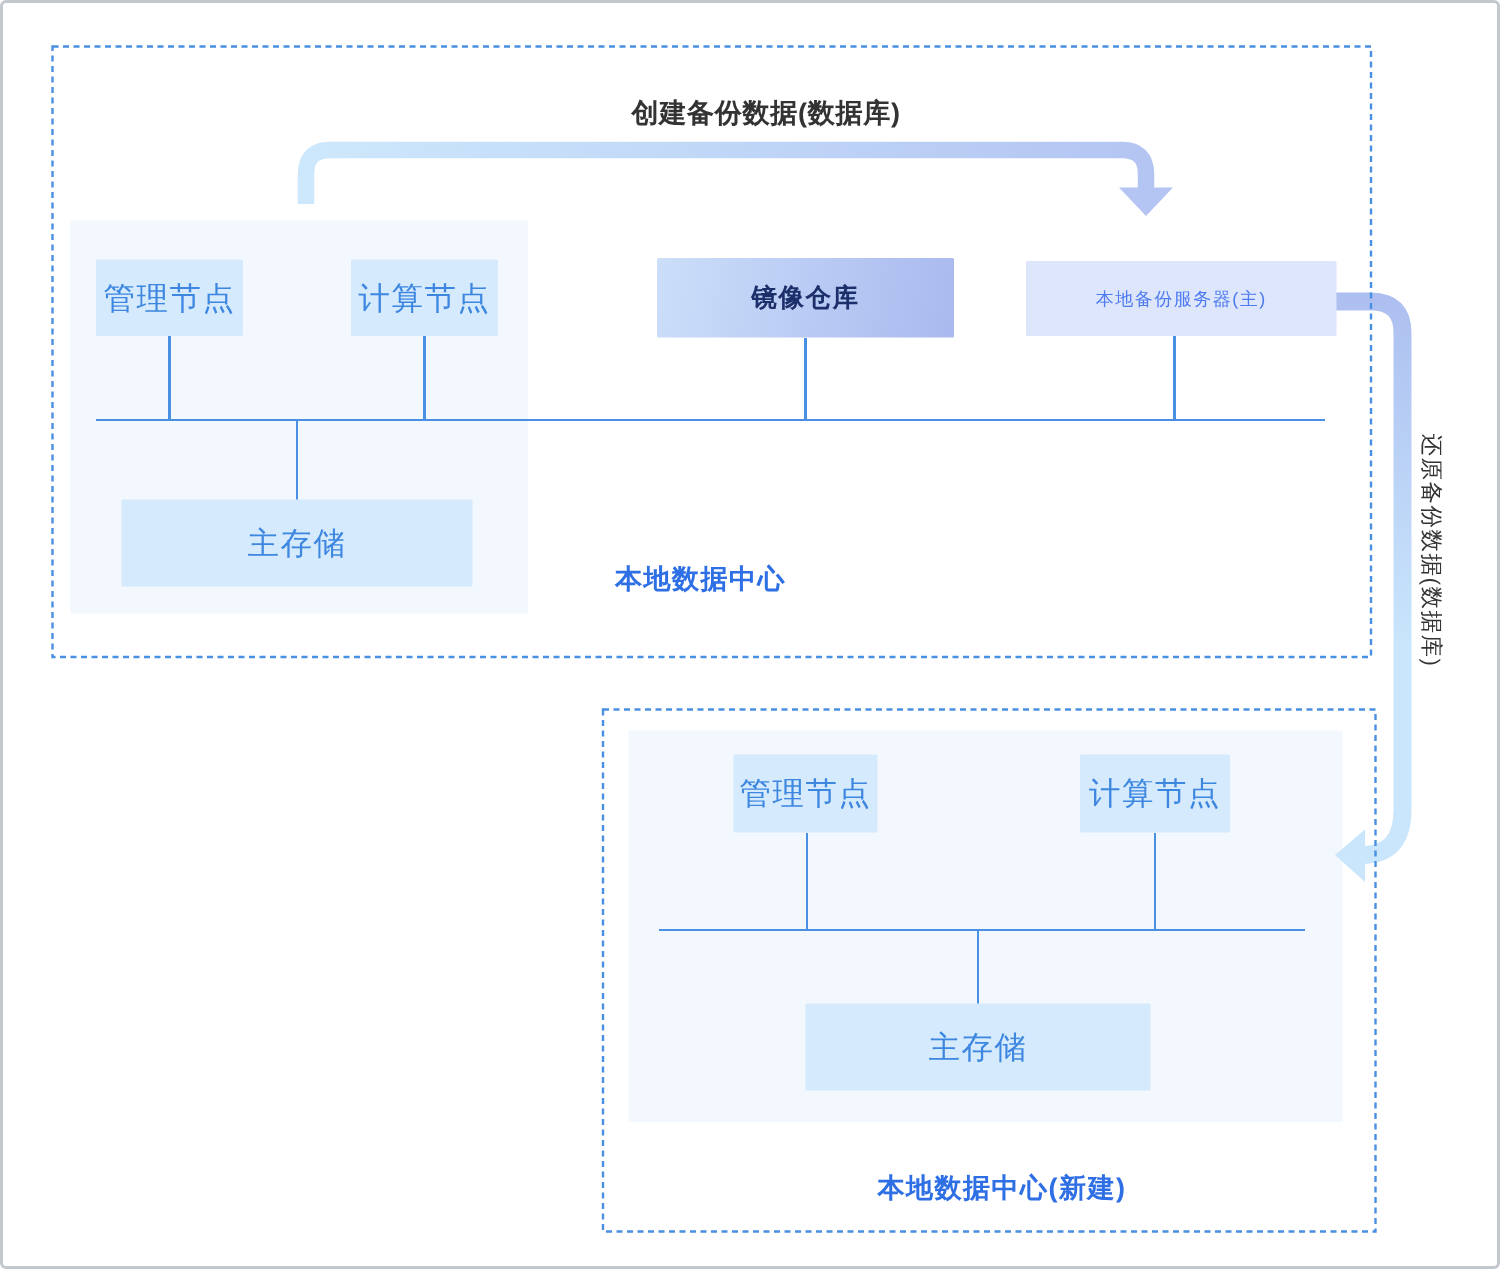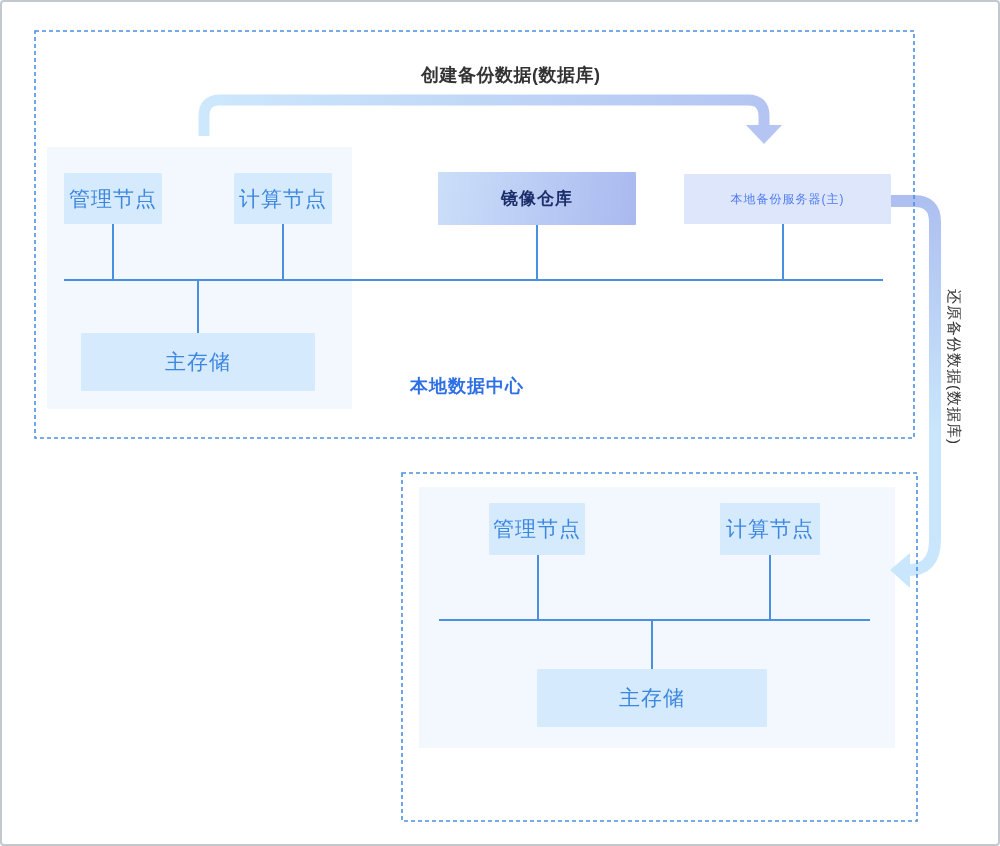--- a/index.html
+++ b/index.html
@@ -156,14 +156,15 @@
   <div class="node" id="node-dc1-mgmt">管理节点</div>
   <div class="node" id="node-dc1-compute">计算节点</div>
   <div class="node" id="node-dc1-storage">主存储</div>
   <div class="node" id="node-mirror">镜像仓库</div>
   <div class="node" id="node-backup">本地备份服务器(主)</div>
   <div class="dc-title" id="title-dc1">本地数据中心</div>
 
   <div class="node" id="node-dc2-mgmt">管理节点</div>
   <div class="node" id="node-dc2-compute">计算节点</div>
   <div class="node" id="node-dc2-storage">主存储</div>
+  <div class="dc-title" id="title-dc2">本地数据中心(新建)</div>
 
 </div>
 
 </body></html>

